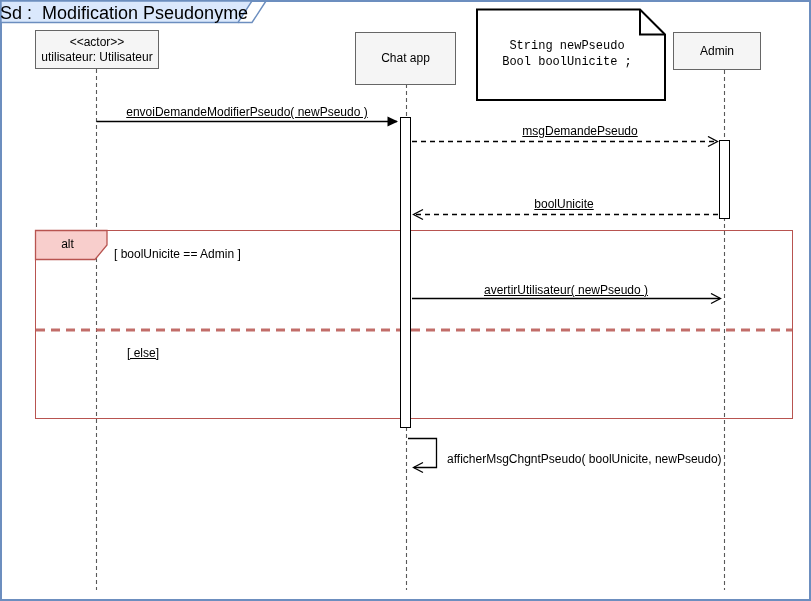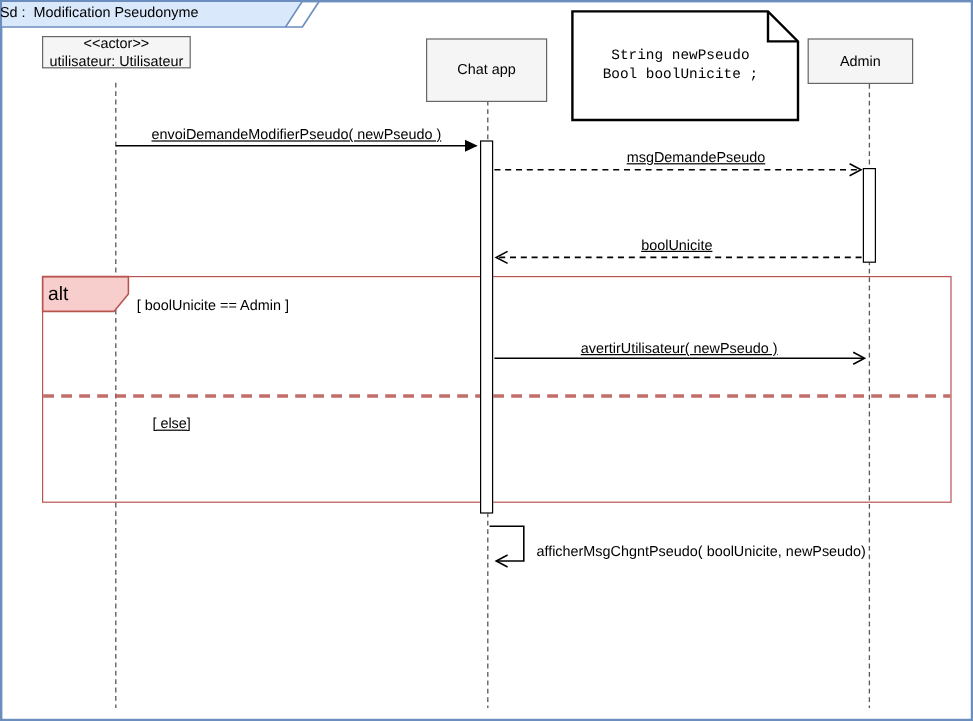--- a/index.html
+++ b/index.html
@@ -1,43 +1,43 @@
 <!DOCTYPE html>
 <html><head>
 <meta charset="utf-8">
 <style>
   html,body{margin:0;padding:0;background:#fff;}
   body{width:811px;height:601px;position:relative;overflow:hidden;
        font-family:"Liberation Sans",sans-serif;color:#000;}
   .abs{position:absolute;}
   #frame-border{left:0;top:0;width:807px;height:597px;border:2px solid #6c8ebf;z-index:1;}
   #overlay-svg{left:0;top:0;width:811px;height:601px;z-index:2;}
-  #frame-title{left:0;top:3px;width:240px;text-align:left;font-size:12px;
+  #frame-title{left:0;top:3px;width:240px;text-align:left;font-size:18px;
                white-space:pre;z-index:3;}
   .participant{background:#f5f5f5;border:1px solid #666666;z-index:4;
                display:flex;flex-direction:column;align-items:center;justify-content:center;
                font-size:12px;line-height:15px;text-align:center;box-sizing:border-box;}
-  #participant-utilisateur{left:35px;top:30px;width:124px;height:27px;}
+  #participant-utilisateur{left:35px;top:30px;width:124px;height:39px;}
   #participant-chatapp{left:355px;top:32px;width:101px;height:53px;}
   #participant-admin{left:673px;top:32px;width:88px;height:38px;}
   #note-text{left:477px;top:38px;width:180px;text-align:center;z-index:4;
              font-family:"Liberation Mono",monospace;font-size:12px;line-height:16px;}
   .activation{background:#ffffff;border:1.3px solid #000;box-sizing:border-box;z-index:5;}
   #activation-chatapp{left:400px;top:117px;width:11px;height:311px;}
   #activation-admin{left:719px;top:140px;width:11px;height:79px;}
   #alt-frame{left:35px;top:230px;width:758px;height:189px;border:1px solid #b85450;
              box-sizing:border-box;z-index:3;}
   .msg-label{font-size:12px;z-index:6;white-space:nowrap;}
   .msg-label.centered{width:300px;text-align:center;text-decoration:underline;}
   #msg1-label{left:97px;top:105px;}
   #msg2-label{left:430px;top:124px;}
   #msg3-label{left:414px;top:197px;}
   #msg4-label{left:416px;top:283px;}
   #msg5-label{left:447px;top:452px;}
-  #alt-operator{left:40px;top:237px;width:55px;text-align:left;font-size:16px;z-index:6;}
+  #alt-operator{left:40px;top:237px;width:55px;text-align:center;font-size:12px;z-index:6;}
   #alt-guard-true{left:114px;top:247px;font-size:12px;z-index:6;white-space:nowrap;}
   #alt-guard-else{left:127px;top:346px;font-size:12px;z-index:6;white-space:nowrap;text-decoration:underline;}
 </style>
 </head>
 <body>
 
 <div class="abs" id="frame-border"></div>
 
 <svg class="abs" id="overlay-svg" width="811" height="601" viewBox="0 0 811 601">
   <defs>

